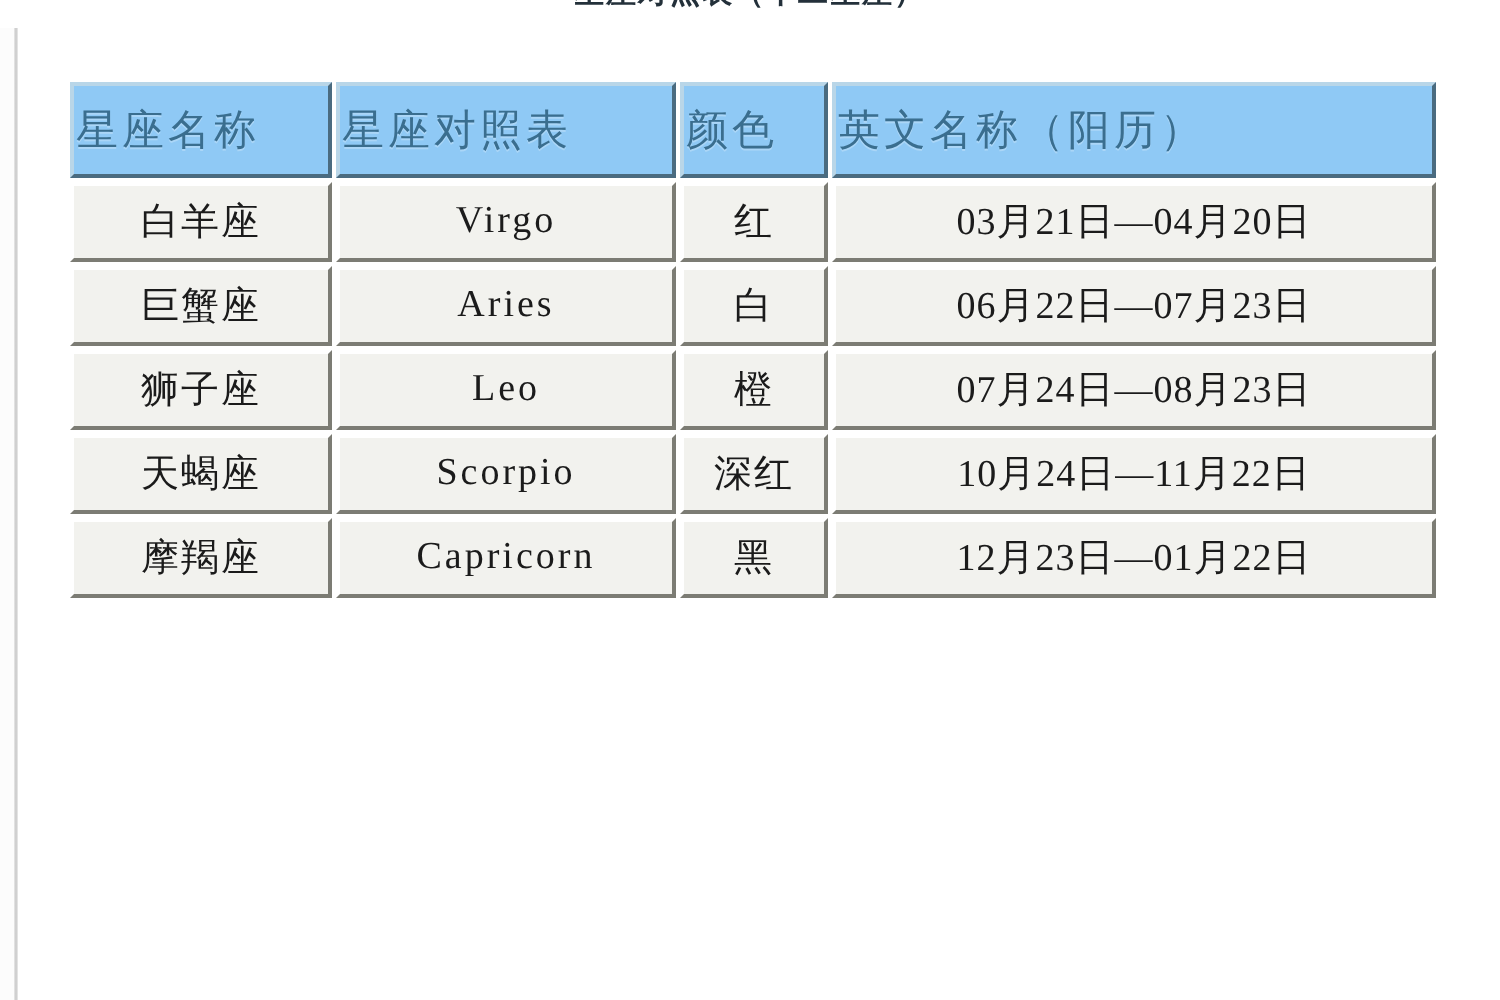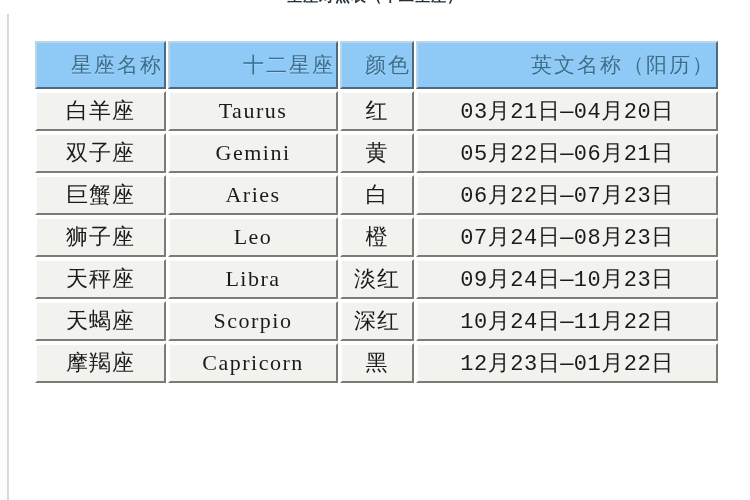--- a/index.html
+++ b/index.html
@@ -75,53 +75,53 @@
   table.zodiac col.c2 { width: 170px; }
   table.zodiac col.c3 { width: 74px; }
   table.zodiac col.c4 { width: 302px; }
 
   table.zodiac th {
     height: 42px;
     background: #8fc9f5;
     color: #3a6e8f;
     font-size: 21px;
     font-weight: normal;
-    text-align: right;
+    text-align: left;
     border-top: 2px solid #b9d6e8;
     border-left: 2px solid #b9d6e8;
     border-right: 2px solid #4a6b80;
     border-bottom: 2px solid #4a6b80;
     letter-spacing: 2px;
     text-shadow: 0 1px 0 rgba(255,255,255,.25);
     white-space: nowrap;
   }
 
   table.zodiac td {
     height: 34px;
     background: #f2f2ee;
     color: #1b1b1b;
-    font-size: 22px;
+    font-size: 19px;
     text-align: center;
     border-top: 2px solid #ffffff;
     border-left: 2px solid #ffffff;
     border-right: 2px solid #7c7c74;
     border-bottom: 2px solid #7c7c74;
     white-space: nowrap;
     overflow: hidden;
   }
 
   td.cn-name { letter-spacing: 1px; }
   td.en-name {
     font-family: "Liberation Serif", "DejaVu Serif", serif;
     font-size: 18px;
     letter-spacing: 1.5px;
   }
   td.color-name { letter-spacing: 1px; }
   td.date-range {
-    font-family: Liberation Mono, monospace;
+    font-family: Liberation Serif, serif;
     font-size: 18px;
     letter-spacing: 0.5px;
   }
 </style>
 </head>
 <body>
 
 <div class="page-gutter-2"></div>
 <div class="page-gutter"></div>
 
@@ -133,55 +133,43 @@
   <table class="zodiac">
     <colgroup>
       <col class="c1">
         <col class="c2">
         <col class="c3">
         <col class="c4">
     </colgroup>
     <thead>
       <tr>
         <th>星座名称</th>
-        <th>十二星座</th>
+        <th>星座对照表</th>
         <th>颜色</th>
         <th>英文名称（阳历）</th>
       </tr>
     </thead>
     <tbody>
       <tr>
         <td class="cn-name">白羊座</td>
-        <td class="en-name">Taurus</td>
+        <td class="en-name">Virgo</td>
         <td class="color-name">红</td>
         <td class="date-range">03月21日—04月20日</td>
-      </tr>
-      <tr>
-        <td class="cn-name">双子座</td>
-        <td class="en-name">Gemini</td>
-        <td class="color-name">黄</td>
-        <td class="date-range">05月22日—06月21日</td>
       </tr>
       <tr>
         <td class="cn-name">巨蟹座</td>
         <td class="en-name">Aries</td>
         <td class="color-name">白</td>
         <td class="date-range">06月22日—07月23日</td>
       </tr>
       <tr>
         <td class="cn-name">狮子座</td>
         <td class="en-name">Leo</td>
         <td class="color-name">橙</td>
         <td class="date-range">07月24日—08月23日</td>
-      </tr>
-      <tr>
-        <td class="cn-name">天秤座</td>
-        <td class="en-name">Libra</td>
-        <td class="color-name">淡红</td>
-        <td class="date-range">09月24日—10月23日</td>
       </tr>
       <tr>
         <td class="cn-name">天蝎座</td>
         <td class="en-name">Scorpio</td>
         <td class="color-name">深红</td>
         <td class="date-range">10月24日—11月22日</td>
       </tr>
       <tr>
         <td class="cn-name">摩羯座</td>
         <td class="en-name">Capricorn</td>

